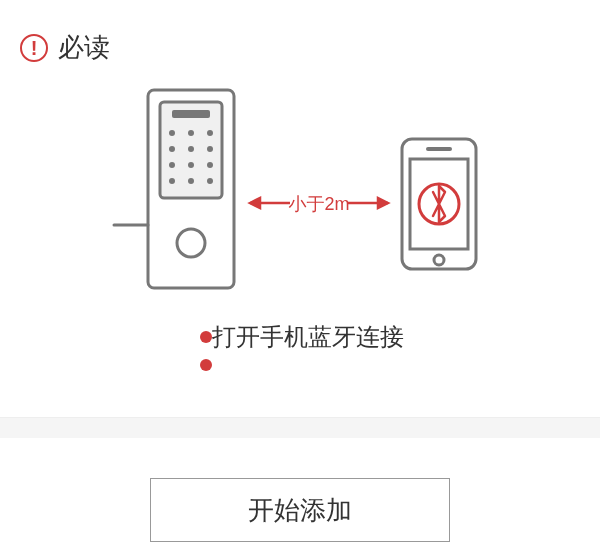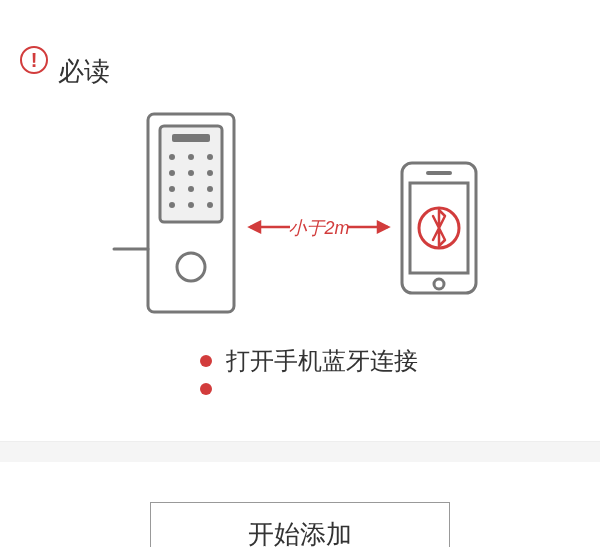--- a/index.html
+++ b/index.html
@@ -31,37 +31,34 @@
       align-items: center;
       justify-content: center;
       color: #d23c3c;
       font-weight: bold;
       font-size: 20px;
       line-height: 1;
     }
     .title {
       font-size: 26px;
       color: #333;
-      margin-top: 24px;
     }
     .illustration {
       display: flex;
       align-items: flex-start;
       justify-content: center;
       gap: 20px;
       padding: 10px 0 20px 0;
-      font-style: italic;
     }
     .bullets {
       margin-left: 180px;
     }
     .bullet-item {
       display: flex;
       align-items: center;
-      gap: 14px;
       font-size: 24px;
       color: #333;
       margin: 6px 0;
     }
     .bullet-dot {
       width: 12px;
       height: 12px;
       border-radius: 50%;
       background: #d23c3c;
       flex-shrink: 0;

